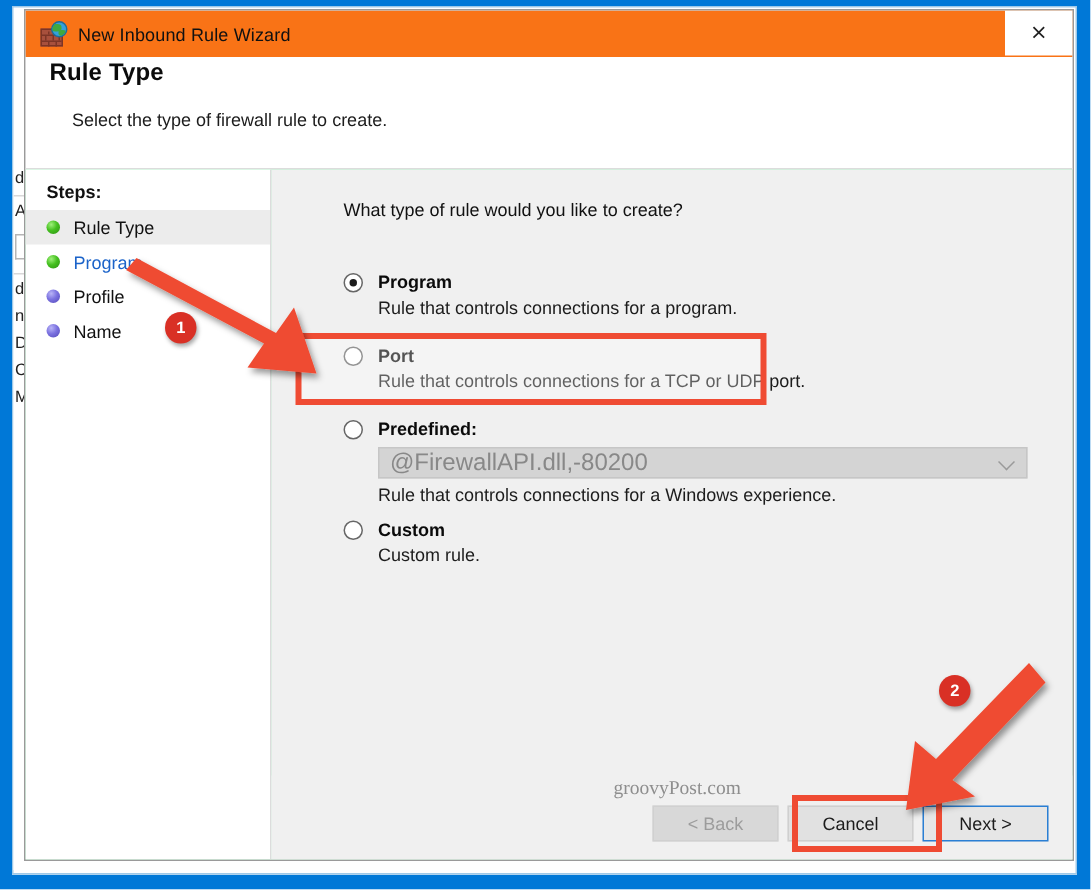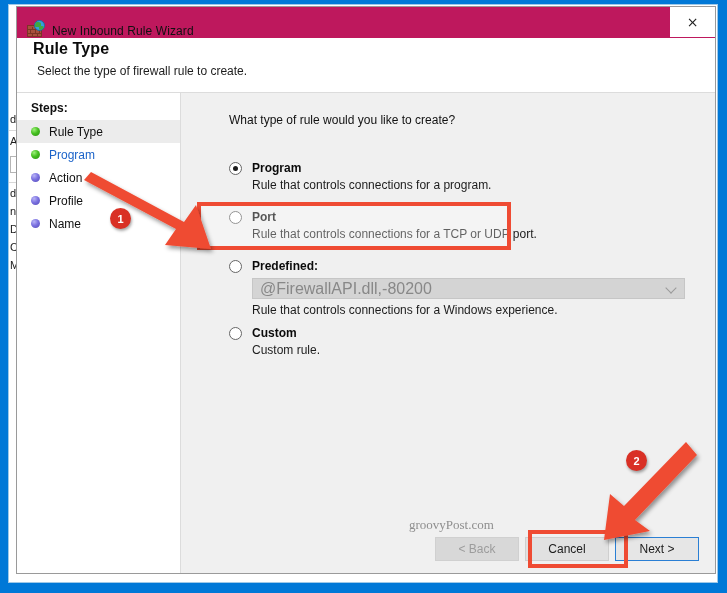--- a/index.html
+++ b/index.html
@@ -94,23 +94,23 @@
     border: 1px solid #9a9a9a;
     box-shadow: 0 0 0 0 rgba(0,0,0,0);
     overflow: hidden;
     display: flex;
     flex-direction: column;
   }
 
   
   .titlebar {
     height: 31px;
-    background: #be185d;
-    display: flex;
-    align-items: flex-end;
+    background: #f97316;
+    display: flex;
+    align-items: center;
     flex: none;
     position: relative;
     border-bottom: none;
   }
   .title-icon {
     width: 18px;
     height: 18px;
     margin-left: 10px;
     margin-right: 7px;
     position: relative;
@@ -193,21 +193,21 @@
     border-bottom: 1px solid #dcdcdc;
   }
   .header h1 {
     margin: 0 0 6px 0;
     font-size: 16px;
     font-weight: bold;
     color: #0b0b0b;
     letter-spacing: .1px;
   }
   .header p {
-    margin: 4px;
+    margin: 15px;
     font-size: 12px;
     color: #1c1c1c;
   }
 
   
   .body-split {
     flex: 1 1 auto;
     display: flex;
     min-height: 0;
     background: #86efac;
@@ -480,24 +480,20 @@
         <div class="step active">
           <span class="bullet green"></span>
           <span class="step-label">Rule Type</span>
         </div>
         <div class="step link">
           <span class="bullet green"></span>
           <span class="step-label">Program</span>
         </div>
         <div class="step">
           <span class="bullet purple"></span>
-          <span class="step-label">Action</span>
-        </div>
-        <div class="step">
-          <span class="bullet purple"></span>
           <span class="step-label">Profile</span>
         </div>
         <div class="step">
           <span class="bullet purple"></span>
           <span class="step-label">Name</span>
         </div>
       </div>
 
       <div class="content-pane">
         <div class="content-inner">

